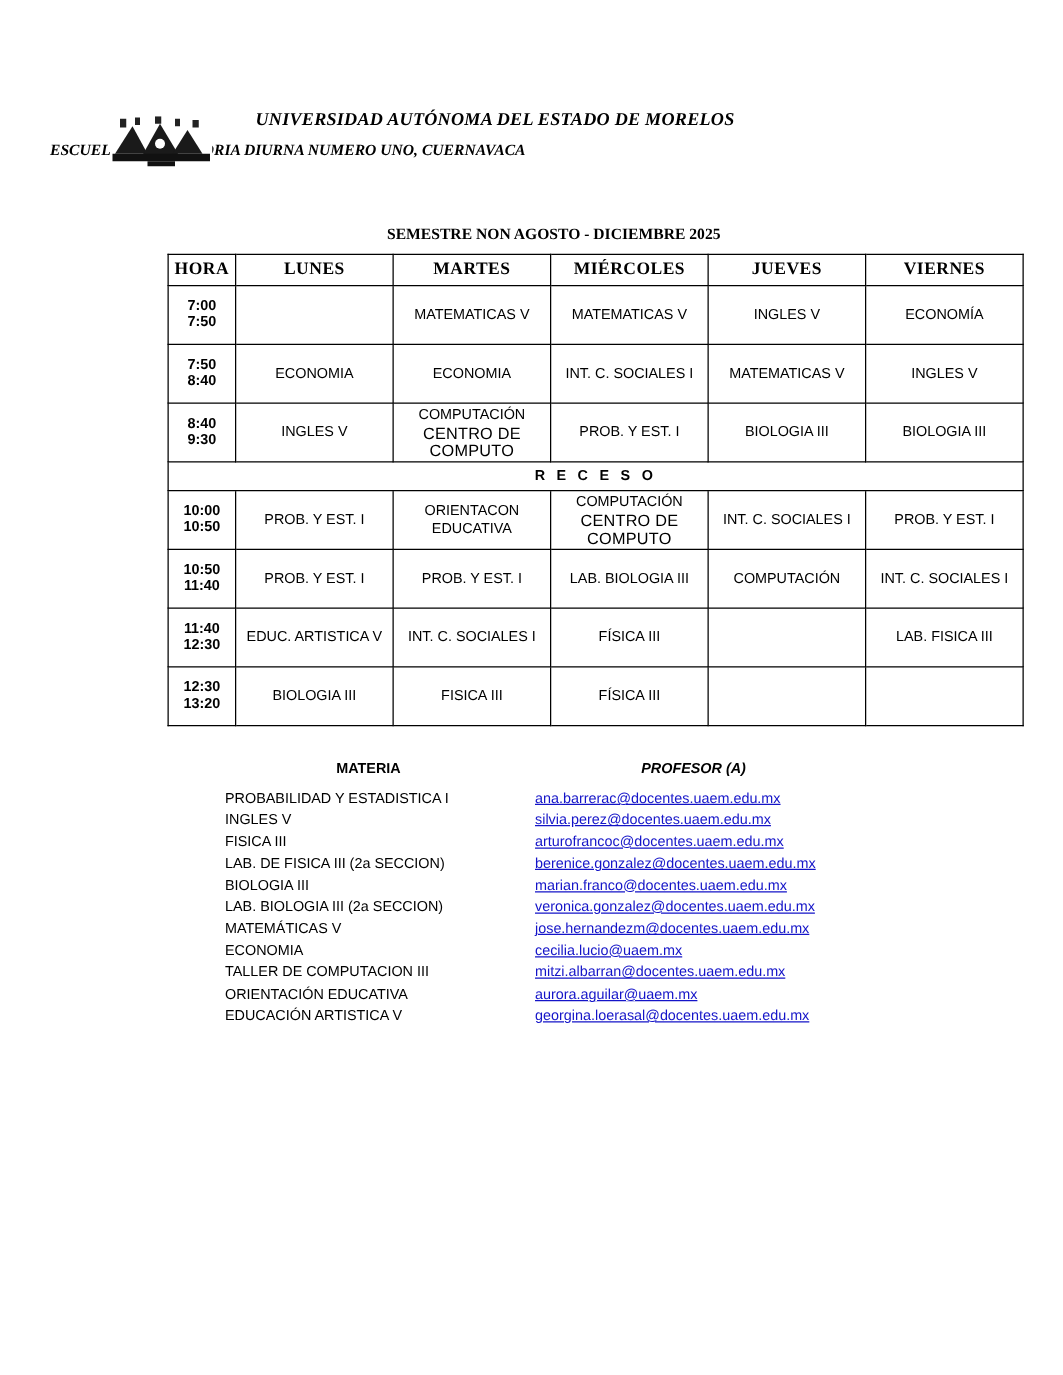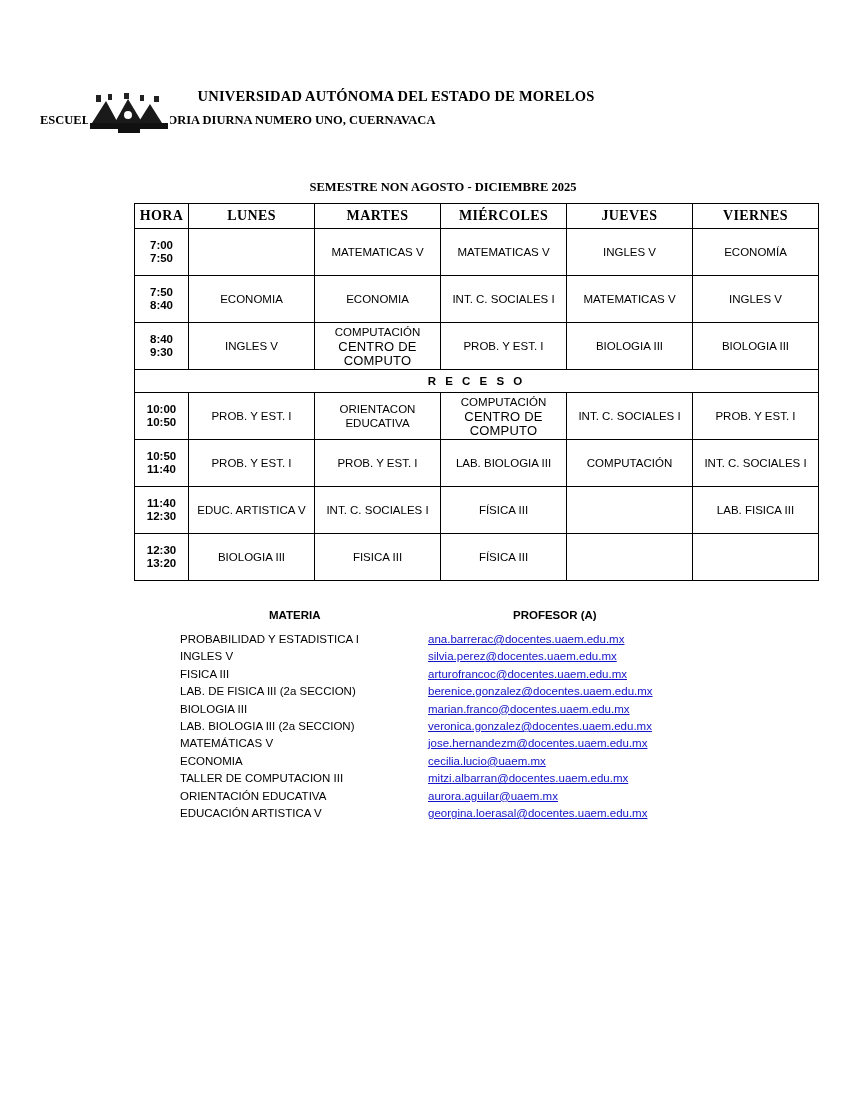--- a/index.html
+++ b/index.html
@@ -22,20 +22,21 @@
     box-sizing: border-box;
     padding: 0;
   }
 
   
   .header {
     position: absolute;
     left: 0;
     top: 88px;
     width: 752px;
+    font-style: italic;
   }
   .logo {
     position: absolute;
     left: 88px;
     top: 5px;
     width: 82px;
     height: 42px;
   }
   .univ-line {
     text-align: center;
@@ -171,20 +172,21 @@
   }
   .head-materia {
     position: absolute;
     left: 233px;
     top: 0;
   }
   .head-profesor {
     position: absolute;
     left: 477px;
     top: 0;
+    font-style: italic;
   }
   .legend-rows {
     position: relative;
     margin-top: 6px;
   }
   .legend-row {
     position: relative;
     height: 17.4px;
   }
   .lr-materia {

